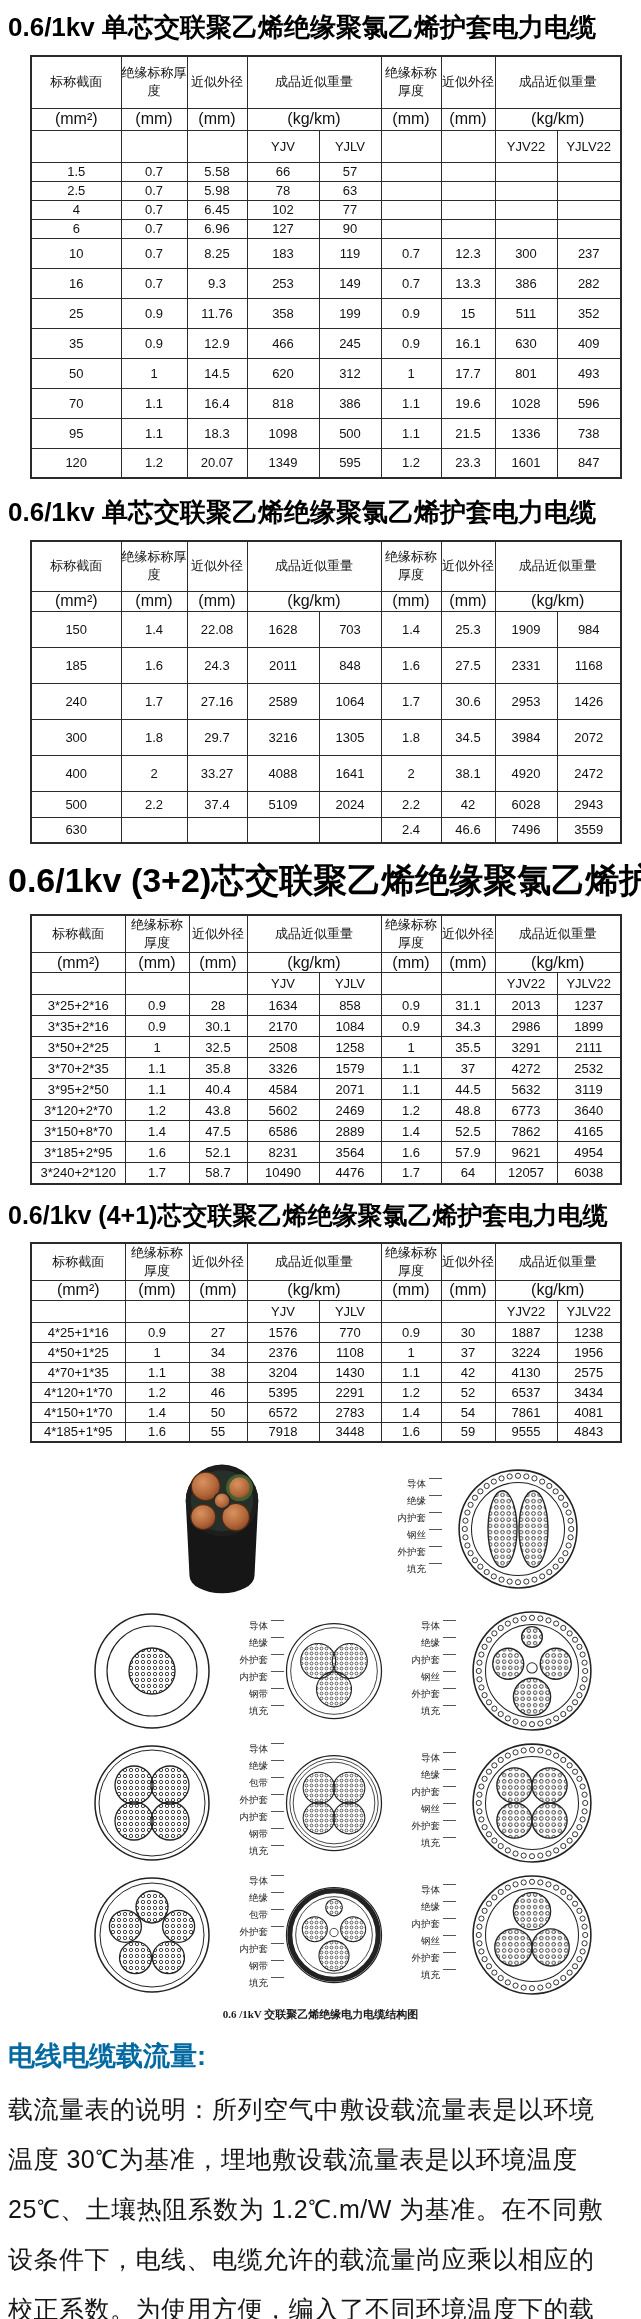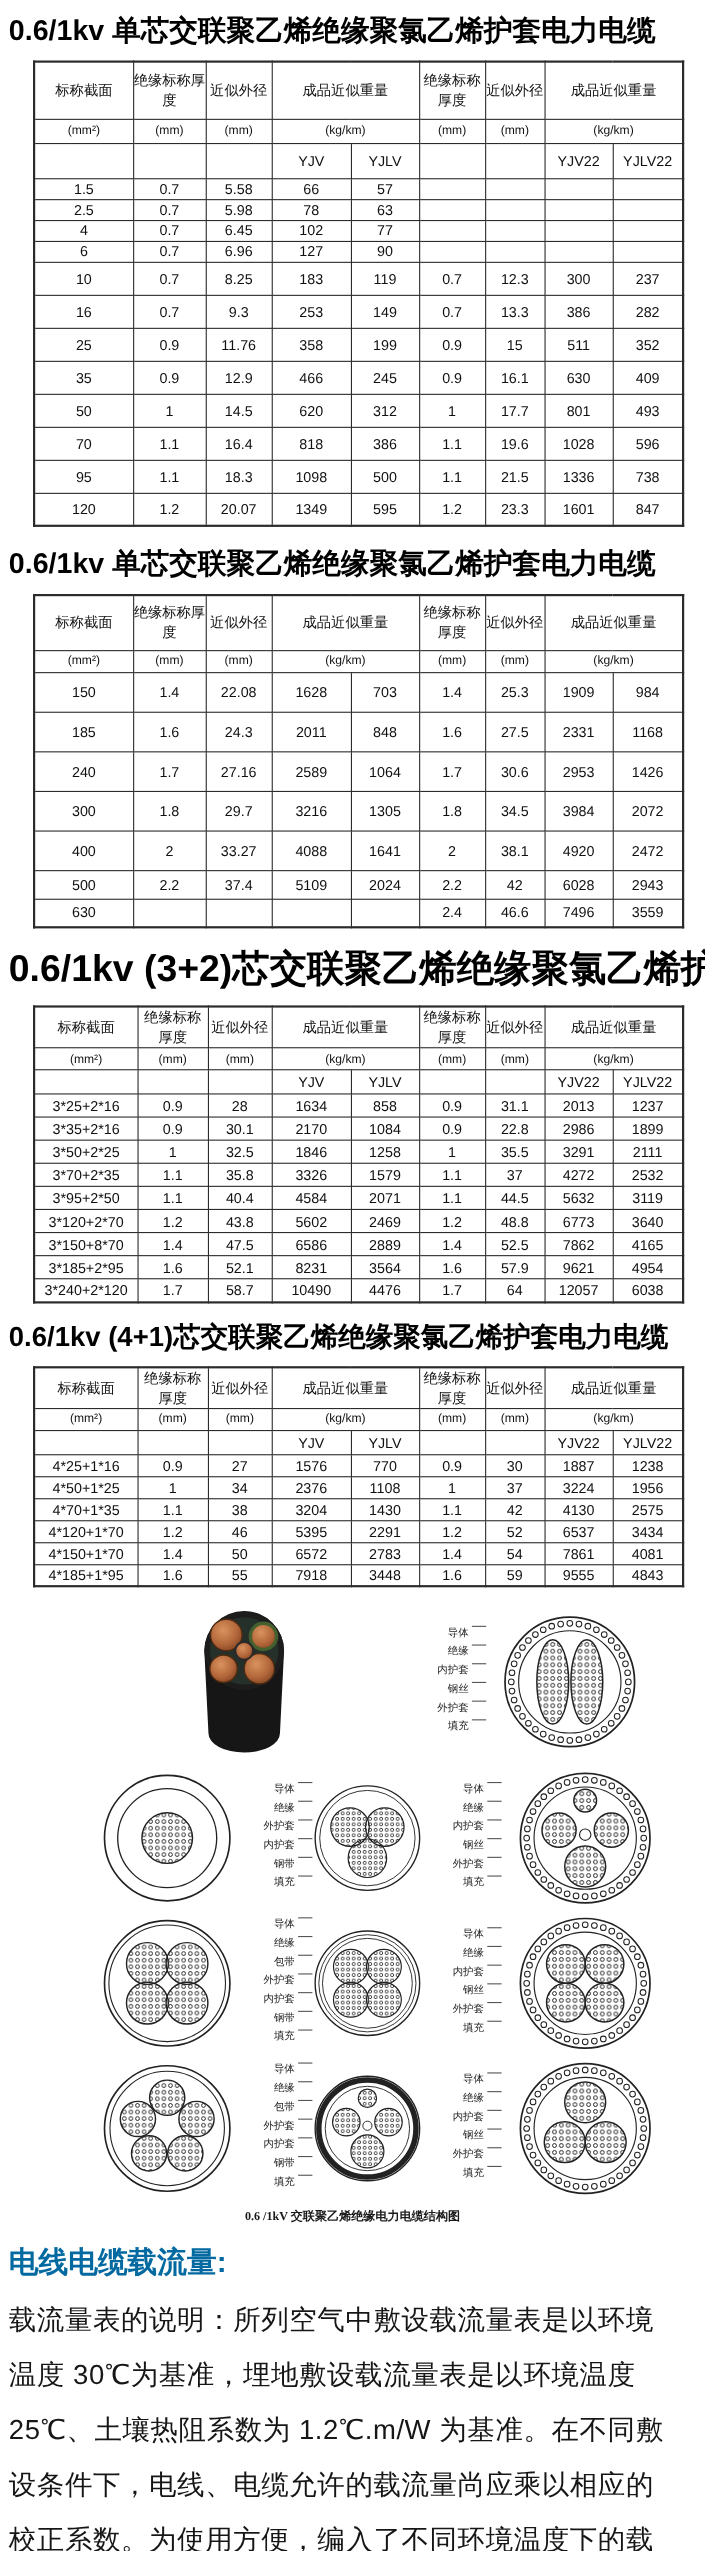--- a/index.html
+++ b/index.html
@@ -14,21 +14,21 @@
   }
   table.ctable {
     border-collapse: collapse; table-layout: fixed;
     margin-left: 30px; width: 590px;
     border: 2px solid #2b2b2b;
   }
   .ctable th, .ctable td {
     border: 1px solid #2b2b2b; text-align: center; vertical-align: middle;
     font-size: 13px; font-weight: normal; padding: 0; overflow: hidden;
   }
-  .ctable tr.h2 th { font-size: 11px; }
+  .ctable tr.h2 th { font-size: 16px; }
   .t1 tr.h1 th { height: 52px; }
   .t1 tr.h2 th { height: 22px; }
   .t1 tr.h3 th { height: 32px; }
   .t1 tbody tr { height: 30px; }
   .t1 tbody tr:nth-child(-n+4) { height: 19px; }
   .t2 tr.h1 th { height: 50px; }
   .t2 tr.h2 th { height: 20px; }
   .t2 tbody tr { height: 36px; }
   .t2 tbody tr:nth-child(n+6) { height: 26px; }
   .t3 tr.h1 th, .t4 tr.h1 th { height: 36px; }
@@ -414,29 +414,29 @@
         <td>2013</td>
         <td>1237</td>
       </tr>
       <tr>
         <td>3*35+2*16</td>
         <td>0.9</td>
         <td>30.1</td>
         <td>2170</td>
         <td>1084</td>
         <td>0.9</td>
-        <td>22.8</td>
+        <td>34.3</td>
         <td>2986</td>
         <td>1899</td>
       </tr>
       <tr>
         <td>3*50+2*25</td>
         <td>1</td>
         <td>32.5</td>
-        <td>1846</td>
+        <td>2508</td>
         <td>1258</td>
         <td>1</td>
         <td>35.5</td>
         <td>3291</td>
         <td>2111</td>
       </tr>
       <tr>
         <td>3*70+2*35</td>
         <td>1.1</td>
         <td>35.8</td>

